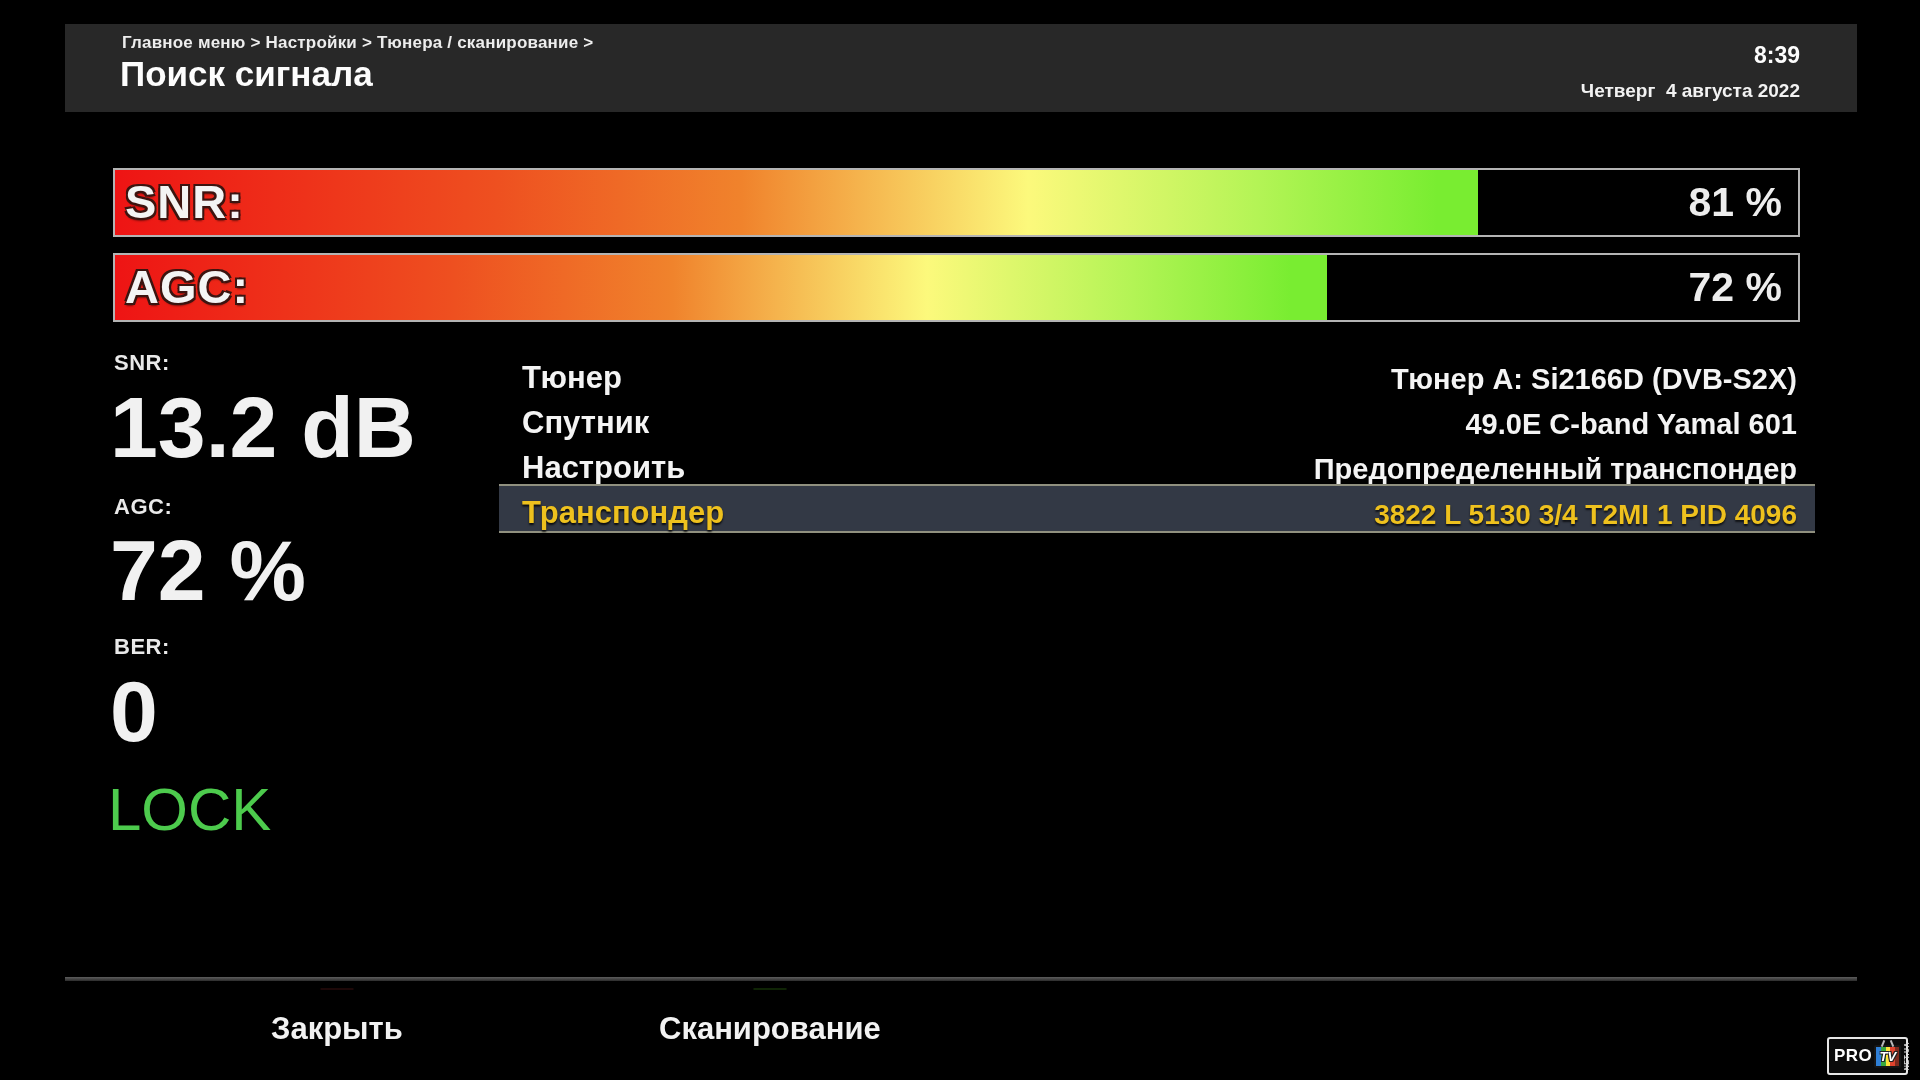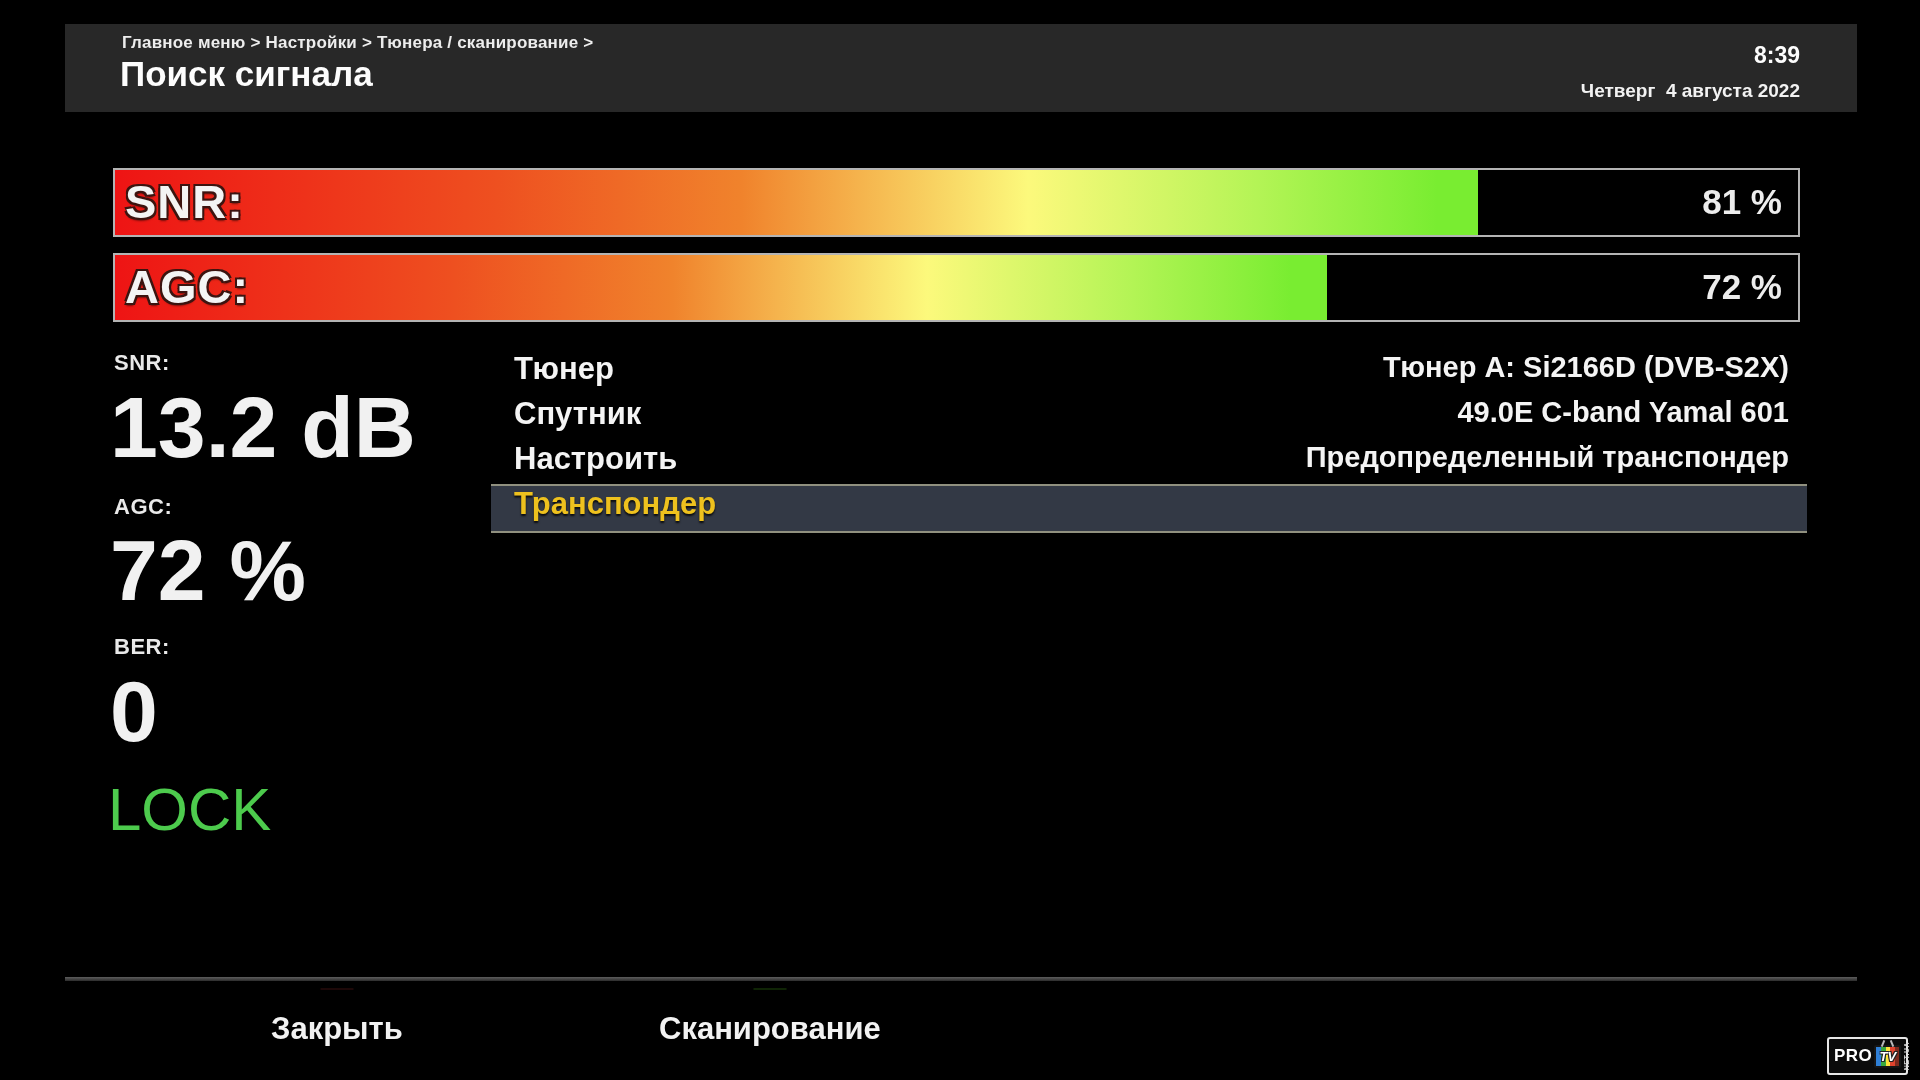--- a/index.html
+++ b/index.html
@@ -17,35 +17,35 @@
   
   .sig-bar { position:absolute; left:113px; width:1687px; height:69px; background:#000; border:2px solid #b4b4b4; }
   .sig-bar.snr { top:168px; }
   .sig-bar.agc { top:253px; }
   .sig-fill { position:absolute; left:0; top:0; bottom:0;
       background:linear-gradient(90deg,#ee1414 0%,#ee5020 28%,#f0832c 46%,#fcf97c 67%,#b3f455 84%,#79ed31 97%); }
   .sig-label { position:absolute; left:10px; top:50%; transform:translateY(-52%);
       font-size:47px; font-weight:bold; color:#f4f4f4; letter-spacing:1px;
       text-shadow:-2px -2px 0 #3c1410, 2px -2px 0 #3c1410, -2px 2px 0 #3c1410, 2px 2px 0 #3c1410, 0 3px 2px rgba(0,0,0,.5); }
   .sig-value { position:absolute; right:16px; top:50%; transform:translateY(-52%);
-      font-size:35px; font-weight:bold; color:#ededed; text-shadow:0 2px 2px rgba(0,0,0,.8); }
+      font-size:41px; font-weight:bold; color:#ededed; text-shadow:0 2px 2px rgba(0,0,0,.8); }
 
   
   .readout-label { position:absolute; left:114px; font-size:22px; font-weight:bold; color:#e9e9e9; letter-spacing:.5px; }
   .readout-value { position:absolute; left:110px; font-size:86px; font-weight:bold; color:#f1f1f1; line-height:1;
       text-shadow:0 3px 3px rgba(0,0,0,.6); }
   #snr-label { top:350px; } #snr-value { top:384px; }
   #agc-label { top:494px; } #agc-value { top:527px; }
   #ber-label { top:634px; } #ber-value { top:668px; }
   .lock-status { position:absolute; left:108px; top:780px; font-size:60px; font-weight:normal; color:#4dcb4d; line-height:1;
       text-shadow:0 3px 3px rgba(0,0,0,.6); }
 
   
   .settings-list { position:absolute; left:487px; top:351px; width:1316px; }
-  .settings-row { position:absolute; left:4px; width:1316px; height:45px; display:flex; align-items:flex-start;
+  .settings-row { position:absolute; left:12px; width:1316px; height:45px; display:flex; align-items:flex-end;
       justify-content:space-between; padding:0 18px 0 23px; }
   .settings-row .row-label { font-size:31px; font-weight:bold; color:#f4f4f4; text-shadow:0 2px 2px rgba(0,0,0,.7); }
   .settings-row .row-value { font-size:29px; font-weight:bold; color:#f4f4f4; text-shadow:0 2px 2px rgba(0,0,0,.7); }
   #row-0 { top:0; } #row-1 { top:45px; } #row-2 { top:90px; }
   #row-3 { top:133px; height:49px; }
   .settings-row.selected { background:#333945; border-top:2px solid #90907f; border-bottom:2px solid #90907f; }
   .settings-row.selected .row-label { color:#eec11e; text-shadow:0 2px 2px rgba(0,0,0,.8); }
   .settings-row.selected .row-value { color:#eec11e; font-size:28px; }
 
   
@@ -111,20 +111,21 @@
     <div id="row-1" class="settings-row">
       <span class="row-label">Спутник</span>
       <span class="row-value">49.0E C-band Yamal 601</span>
     </div>
     <div id="row-2" class="settings-row">
       <span class="row-label">Настроить</span>
       <span class="row-value">Предопределенный транспондер</span>
     </div>
     <div id="row-3" class="settings-row selected">
       <span class="row-label">Транспондер</span>
+      <span class="row-value">3822 L 5130 3/4 T2MI 1 PID 4096</span>
     </div>
   </div>
 
   <div class="footer-sep"></div>
 
   <div id="close-btn" class="footer-btn">
     <div class="key-icon red"></div>
     <div class="btn-label">Закрыть</div>
   </div>
 

